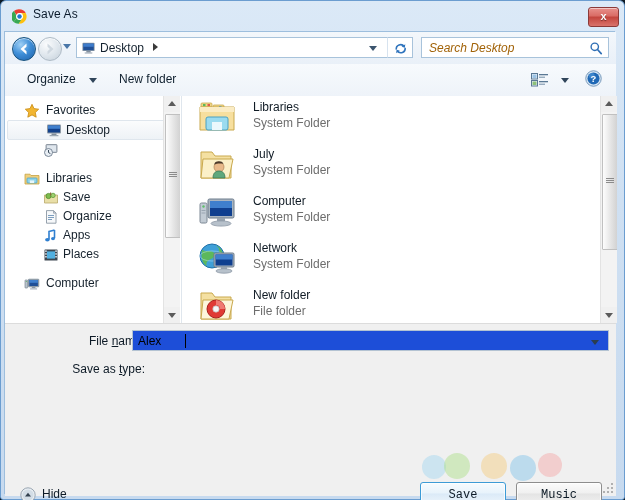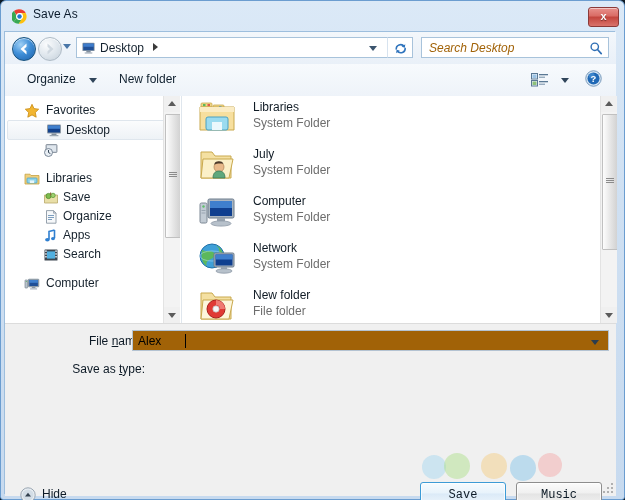--- a/index.html
+++ b/index.html
@@ -367,21 +367,21 @@
   }
   #lbl-filename { left: 0px; top: 10px; }
   #lbl-savetype { left: 0px; top: 38px; }
   .lbl-u { text-decoration: underline; }
 
   #filename-combo {
     position: absolute;
     left: 127px; top: 6px;
     width: 477px; height: 21px;
     box-sizing: border-box;
-    background: #a16207;
+    background: #1d4ed8;
     border: 1px solid #b4c3d2;
     cursor: text;
   }
   #filename-value {
     position: absolute; left: 5px; top: 3px;
     font-size: 12px; color: #000;
   }
   #filename-caret {
     position: absolute;
     left: 52px; top: 3px;
@@ -686,21 +686,21 @@
                 <rect x="1.5" y="2.5" width="13" height="11" rx=".6" fill="#3c4750"></rect>
                 <rect x="4" y="4.4" width="8" height="7.2" fill="#52b0e0"></rect>
                 <rect x="2.2" y="3.4" width="1.5" height="1.5" fill="#e8eef4"></rect>
                 <rect x="2.2" y="6.2" width="1.5" height="1.5" fill="#e8eef4"></rect>
                 <rect x="2.2" y="9" width="1.5" height="1.5" fill="#e8eef4"></rect>
                 <rect x="12.3" y="3.4" width="1.5" height="1.5" fill="#e8eef4"></rect>
                 <rect x="12.3" y="6.2" width="1.5" height="1.5" fill="#e8eef4"></rect>
                 <rect x="12.3" y="9" width="1.5" height="1.5" fill="#e8eef4"></rect>
               </svg>
             </span>
-            <span class="nlabel">Search</span>
+            <span class="nlabel">Places</span>
           </div>
         </div>
 
         <div class="spacer"></div>
 
         <div class="nav-group">
           <div class="nav-row nav-head">
             <span class="nicon">
               <svg width="16" height="16" viewBox="0 0 16 16">
                 <rect x="1" y="4" width="2.6" height="8" rx=".5" fill="#b9c3cd" stroke="#7d8894" stroke-width=".7"></rect>

